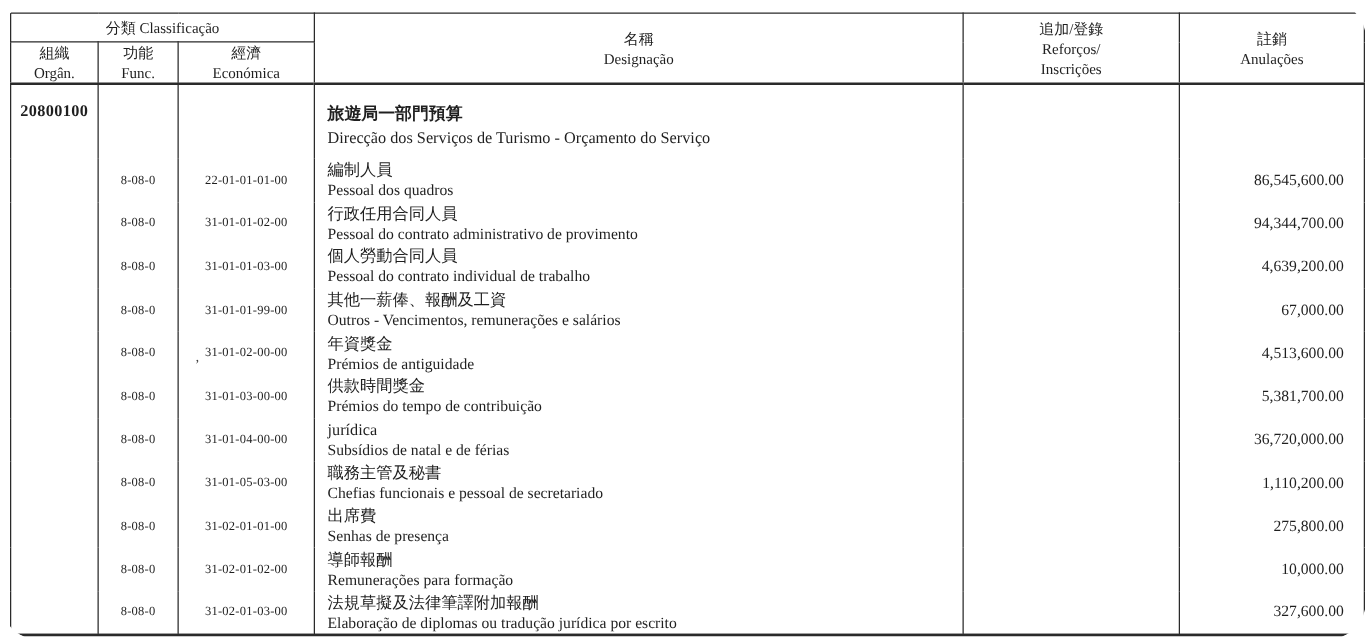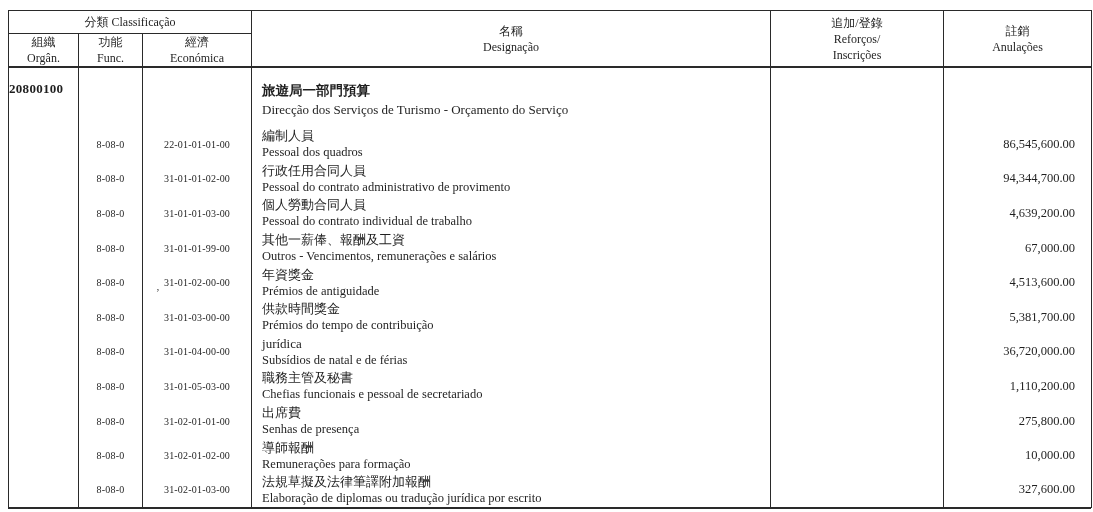--- a/index.html
+++ b/index.html
@@ -8,20 +8,21 @@
     background: #ffffff;
     font-family: "Liberation Serif", "DejaVu Serif", serif;
     color: #1f1f1f;
   }
   .sheet {
     position: relative;
     width: 1093px;
     height: 512px;
     background: #ffffff;
     overflow: hidden;
+    border-radius: 32px;
   }
   table.budget {
     position: absolute;
     left: 8px;
     top: 10px;
     width: 1083px;
     border-collapse: collapse;
     table-layout: fixed;
     border: 1.5px solid #2a2a2a;
   }
@@ -51,21 +52,21 @@
     border-right: 1px solid #2a2a2a;
     border-top: none;
     border-bottom: none;
     padding: 0;
     vertical-align: middle;
     font-size: 12.5px;
   }
   tr.title-row { height: 60px; }
   tr.title-row td { vertical-align: top; padding-top: 13px; }
   .org-code {
-    text-align: left;
+    text-align: center;
     font-weight: bold;
     font-size: 13px;
     letter-spacing: 0.3px;
   }
   .section-title { padding-left: 10px; text-align: left; }
   .section-title .zh { font-weight: bold; font-size: 13.5px; line-height: 19px; }
   .section-title .pt { font-weight: normal; font-size: 13px;  line-height: 19px; }
 
   tr.item-row { height: 34.6px; }
   td.cell-center { text-align: center; font-size: 10px; letter-spacing: 0.2px; margin-left: 12px; }

